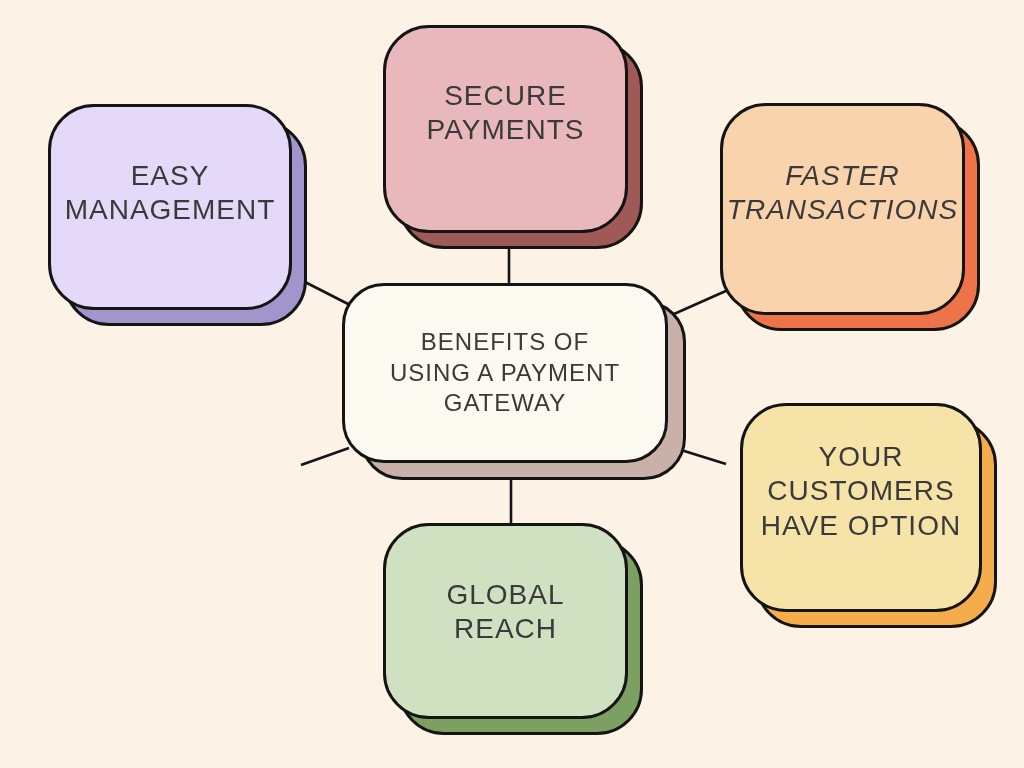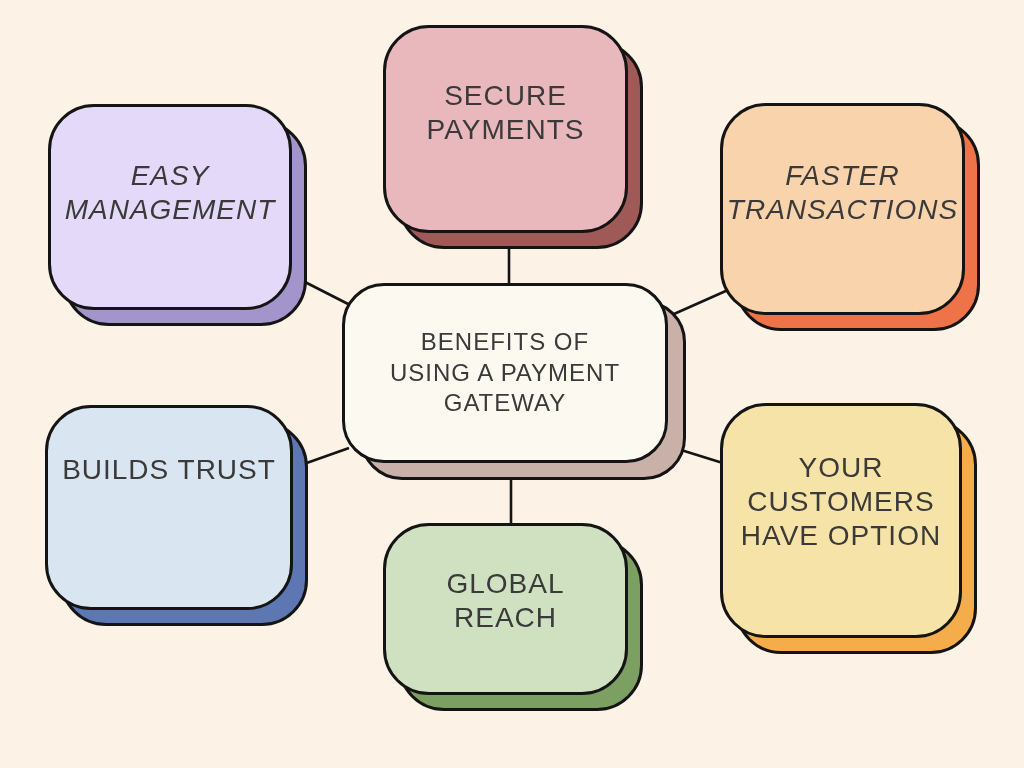--- a/index.html
+++ b/index.html
@@ -53,26 +53,26 @@
     font-size: 28px;
     line-height: 1.22;
     letter-spacing: 1px;
   }
   
   .node.center            { left: 342px; top: 283px; width: 326px; height: 180px; }
   .node.center .node-shadow { transform: translate(18px, 17px); border-radius: 42px; }
   .node.center .node-face   { border-radius: 42px; }
   .node.center .node-label  { --label-top: 50%; font-size: 24px; line-height: 1.28; }
 
-  .node.easy-management     { left: 48px;  top: 104px; width: 244px; height: 206px; font-style: italic; --label-top: 43%; }
+  .node.easy-management     { left: 48px;  top: 104px; width: 244px; height: 206px; --label-top: 43%; }
   .node.secure-payments     { left: 383px; top: 25px;  width: 245px; height: 208px; --label-top: 42%; }
   .node.faster-transactions { left: 720px; top: 103px; width: 245px; height: 212px; font-style: italic; --label-top: 42%; }
   .node.builds-trust        { left: 45px;  top: 405px; width: 248px; height: 205px; --label-top: 31%; }
-  .node.your-customers      { left: 720px; top: 403px; width: 242px; height: 235px; --label-top: 42%; }
-  .node.global-reach        { left: 383px; top: 523px; width: 245px; height: 172px; --label-top: 45%; }
+  .node.your-customers      { left: 740px; top: 403px; width: 242px; height: 209px; --label-top: 42%; }
+  .node.global-reach        { left: 383px; top: 523px; width: 245px; height: 196px; --label-top: 45%; }
 </style>
 </head>
 <body>
 
 <div class="canvas" style="--bg: #fdf2e6;">
 
   <svg class="connectors" viewBox="0 0 1024 768" xmlns="http://www.w3.org/2000/svg">
       <line x1="509" y1="246" x2="509" y2="290" stroke="#141414" stroke-width="2.6"></line>
       <line x1="303" y1="281" x2="352" y2="306" stroke="#141414" stroke-width="2.6"></line>
       <line x1="674" y1="314" x2="728" y2="290" stroke="#141414" stroke-width="2.6"></line>
@@ -107,26 +107,20 @@
   </div>
 
   <div class="node faster-transactions" style="--fill: #f8d3ac; --shadow: #ee7348;">
     <div class="node-shadow"></div>
     <div class="node-face">
       <span class="node-label">FASTER
 TRANSACTIONS</span>
     </div>
   </div>
 
-  <div class="node builds-trust" style="--fill: #d9e6f1; --shadow: #5c77b1;">
-    <div class="node-shadow"></div>
-    <div class="node-face">
-      <span class="node-label">BUILDS TRUST</span>
-    </div>
-  </div>
 
   <div class="node your-customers" style="--fill: #f6e3a7; --shadow: #f5ad4c;">
     <div class="node-shadow"></div>
     <div class="node-face">
       <span class="node-label">YOUR
 CUSTOMERS
 HAVE OPTION</span>
     </div>
   </div>
 

